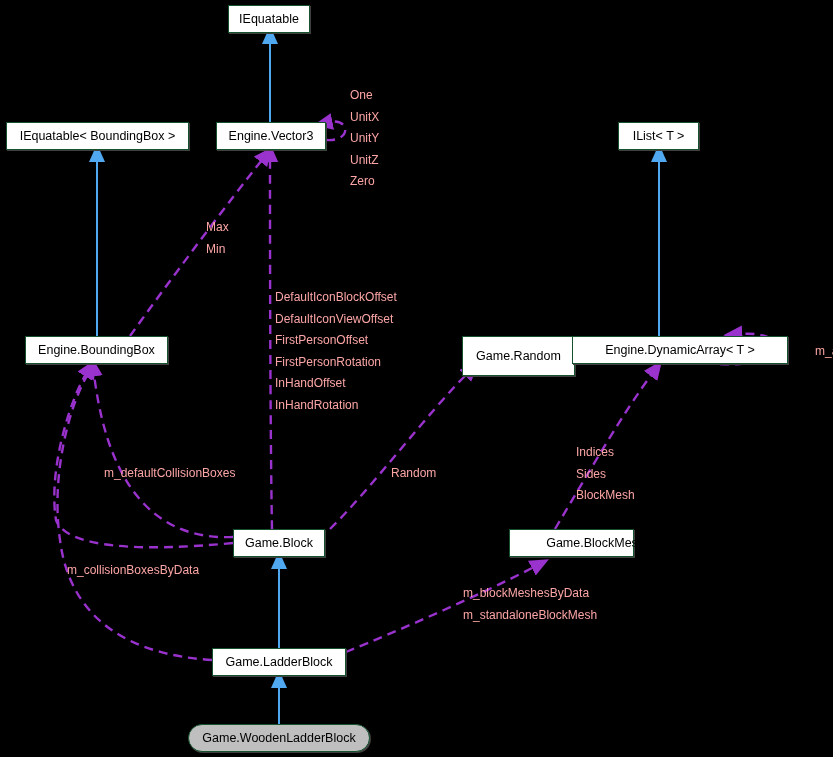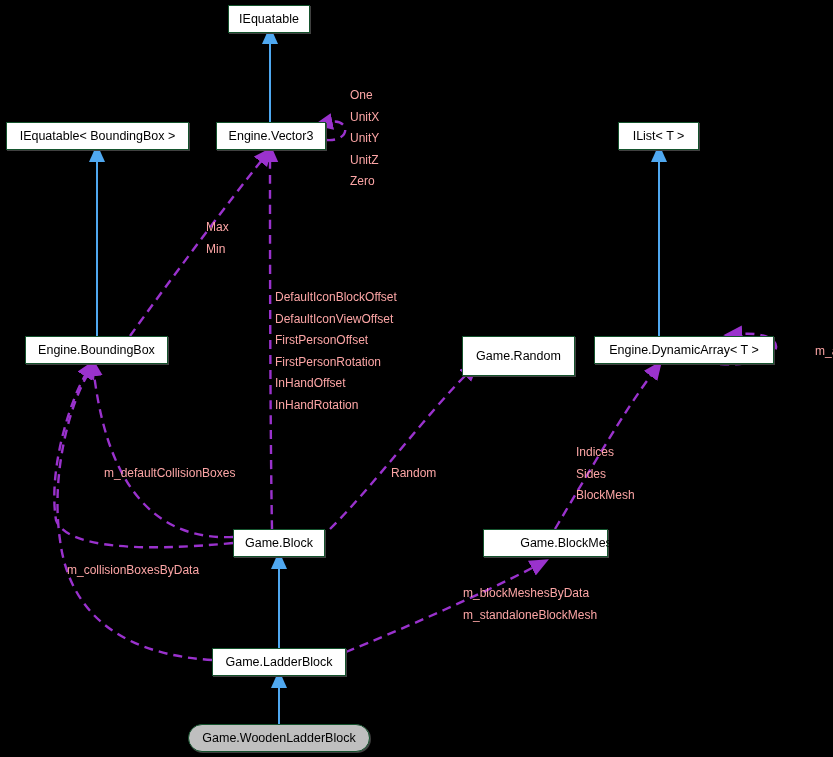--- a/index.html
+++ b/index.html
@@ -115,29 +115,29 @@
   </div>
 
   <div class="node" style="left:25px;top:336px;width:143px;height:28px;">
     <span>Engine.BoundingBox</span>
   </div>
 
   <div class="node" style="left:434px;top:336px;width:113px;height:40px;margin-left:28px;">
     <span>Game.Random</span>
   </div>
 
-  <div class="node" style="left:594px;top:336px;width:180px;height:28px;">
+  <div class="node" style="left:572px;top:336px;width:216px;height:28px;">
     <span>Engine.DynamicArray&lt; T &gt;</span>
   </div>
 
   <div class="node" style="left:233px;top:529px;width:92px;height:28px;">
     <span>Game.Block</span>
   </div>
 
-  <div class="node" style="left:483px;top:529px;width:125px;height:28px;padding-left:48px;">
+  <div class="node" style="left:509px;top:529px;width:125px;height:28px;padding-left:48px;">
     <span>Game.BlockMesh</span>
   </div>
 
   <div class="node" style="left:212px;top:648px;width:134px;height:28px;">
     <span>Game.LadderBlock</span>
   </div>
 
   <div class="node highlight" style="left:188px;top:724px;width:182px;height:28px;border-radius:14px;">
     <span>Game.WoodenLadderBlock</span>
   </div>

